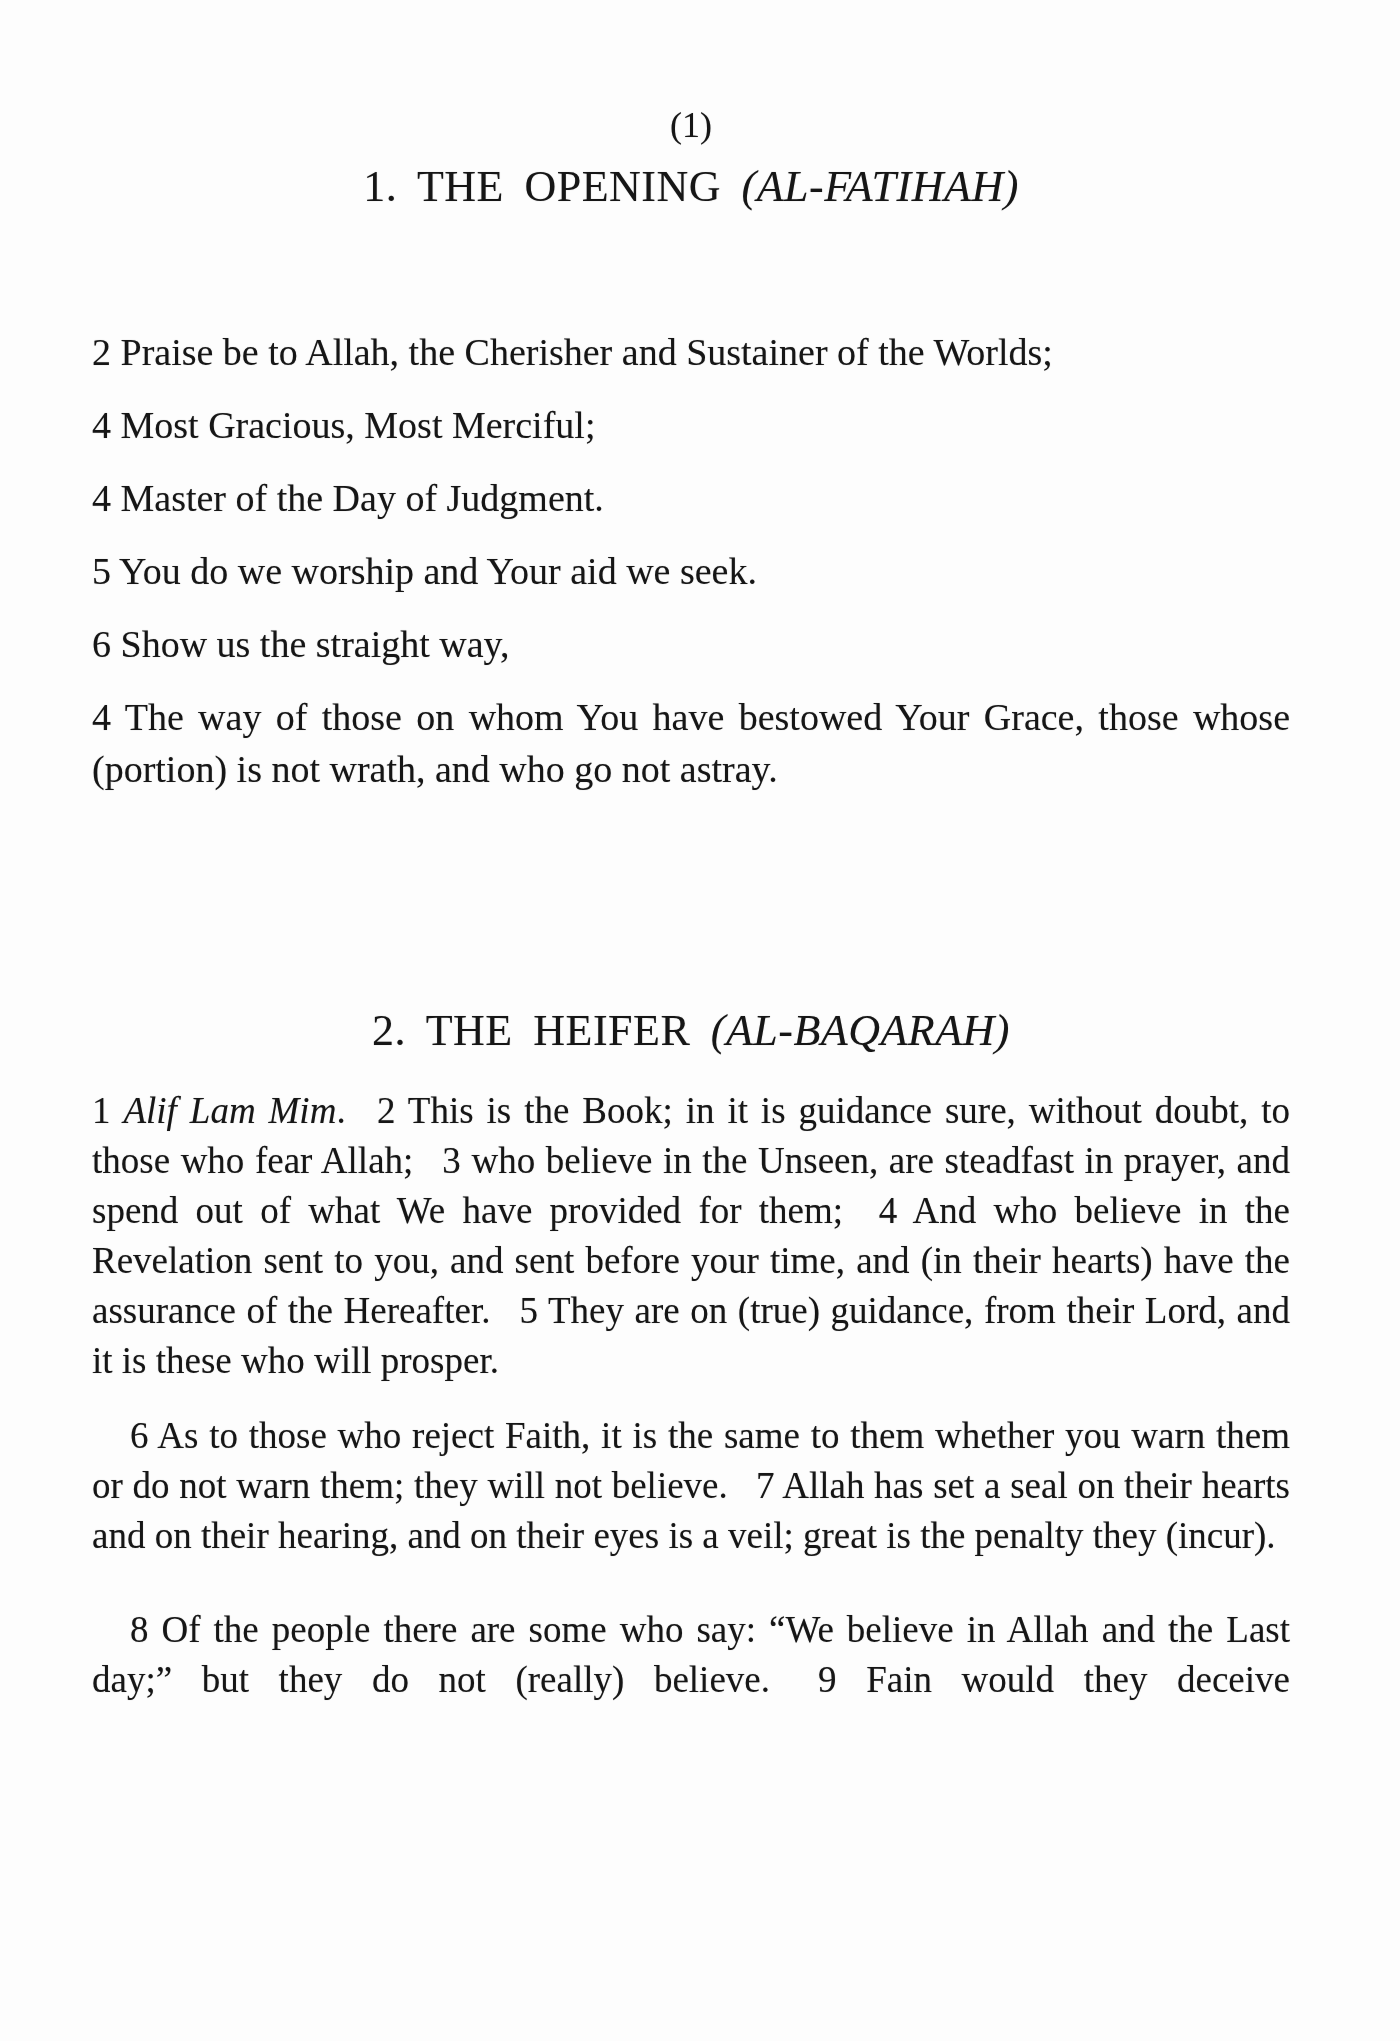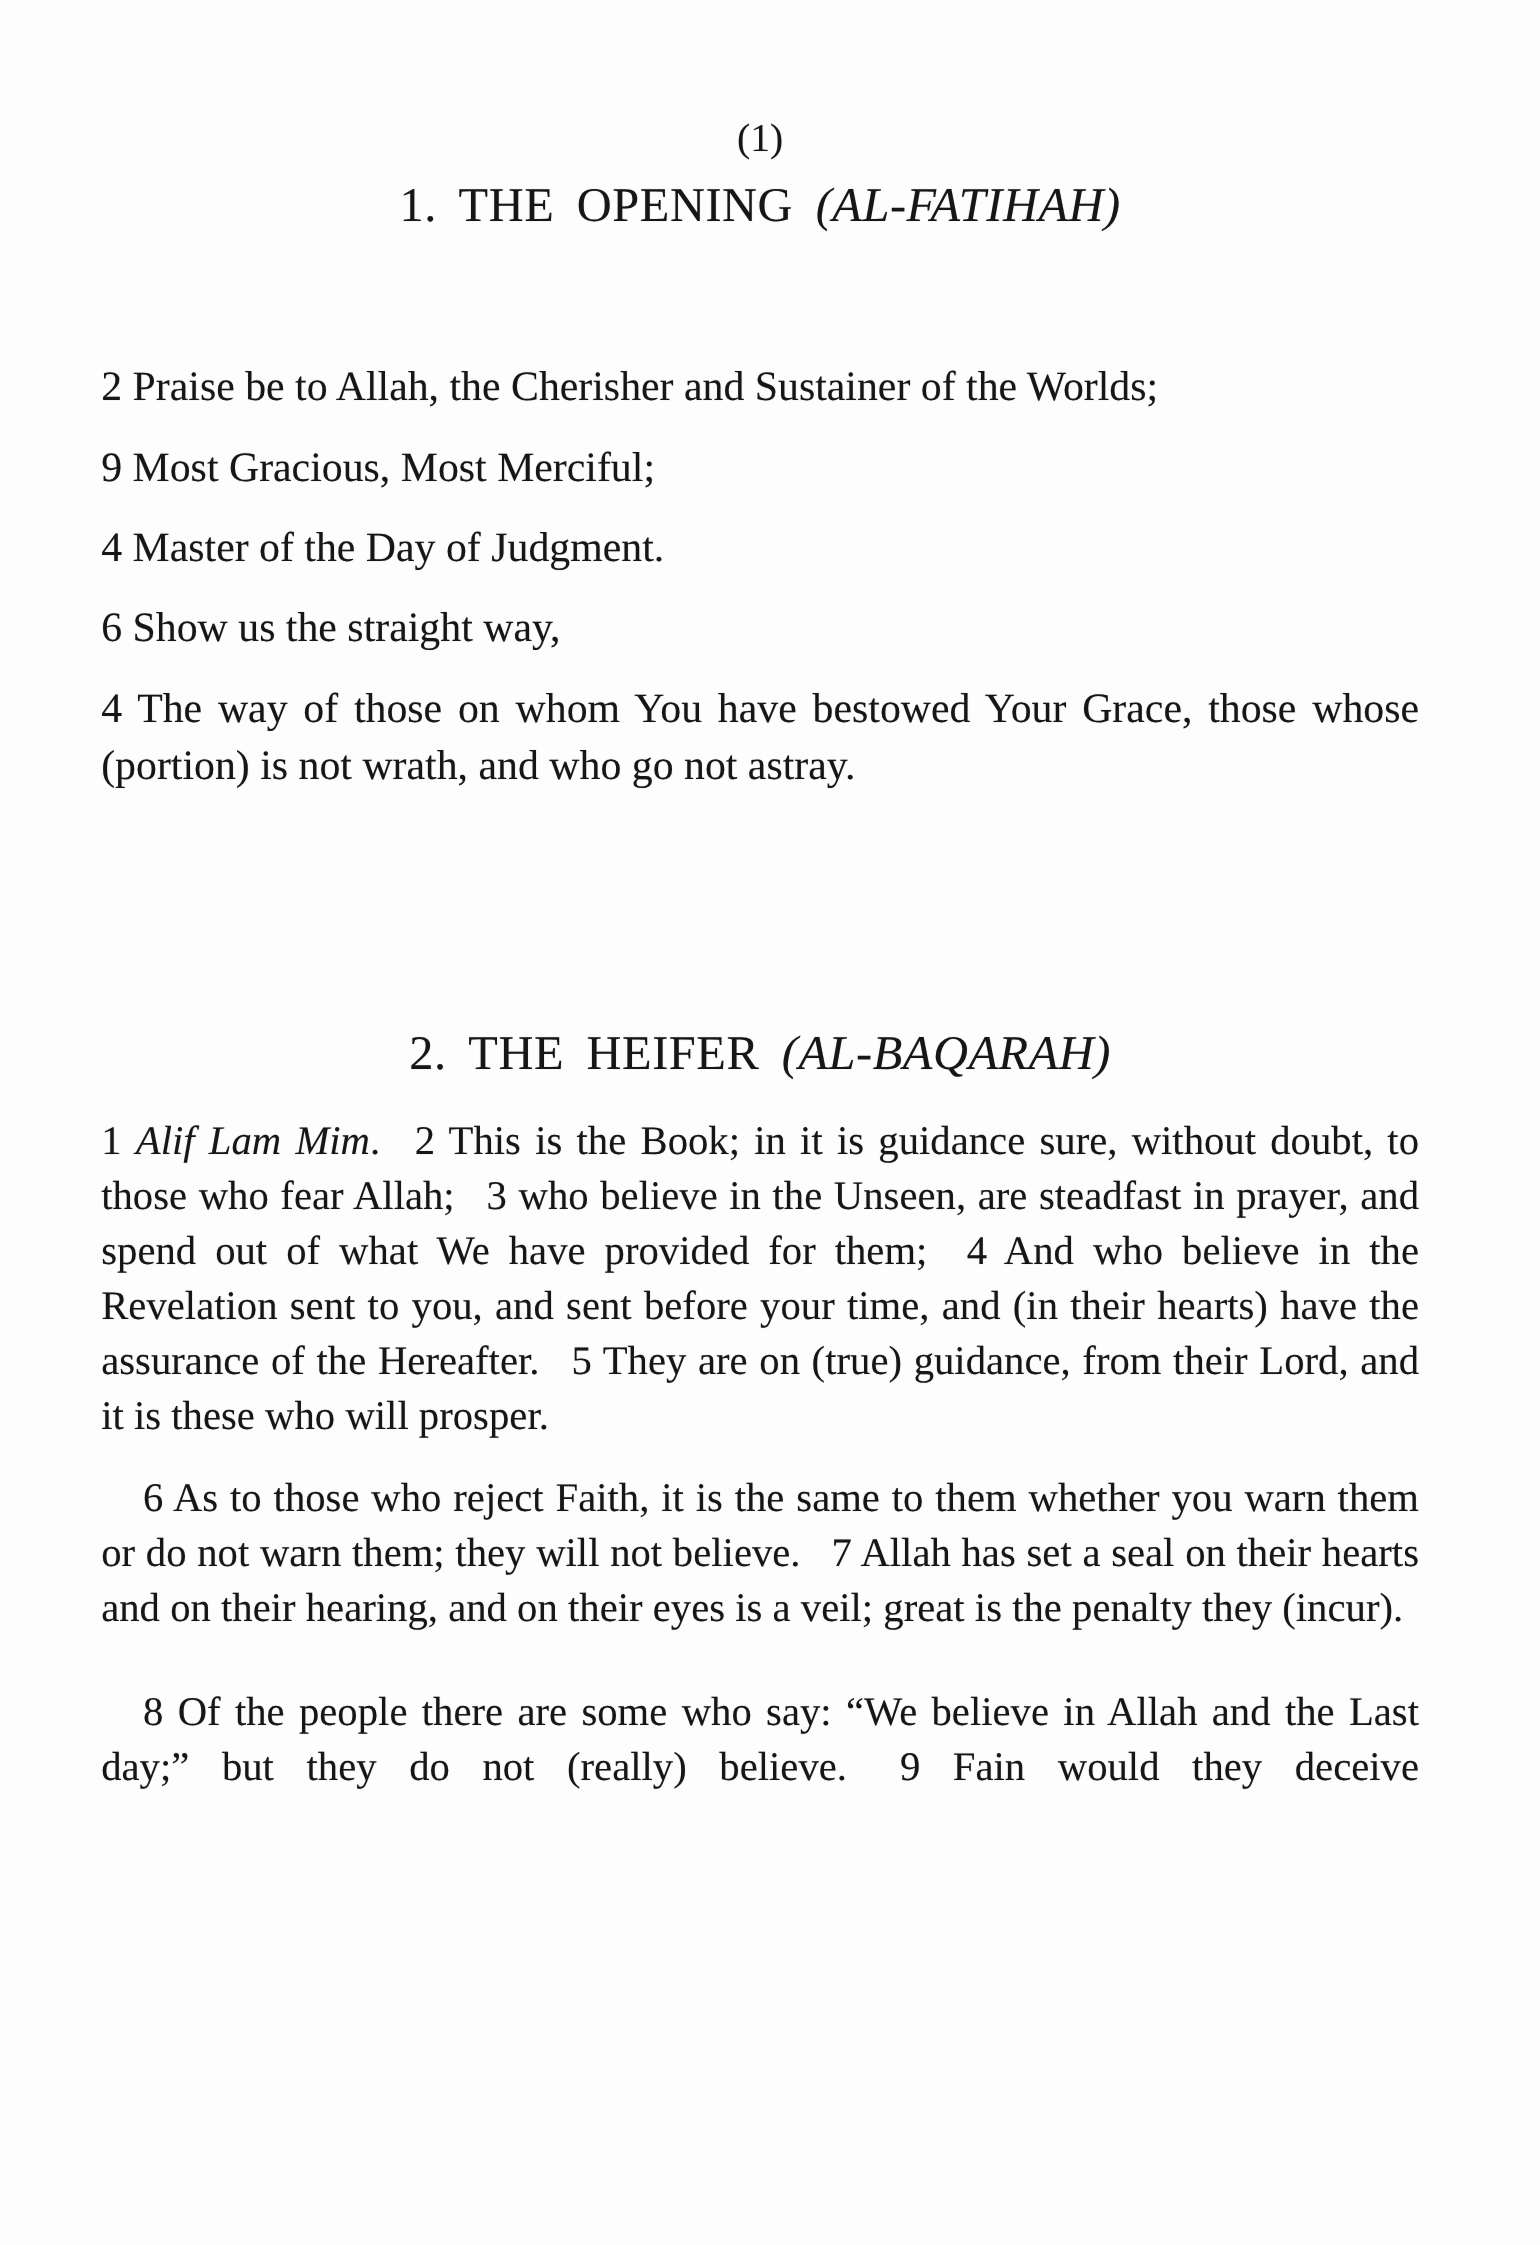--- a/index.html
+++ b/index.html
@@ -64,22 +64,23 @@
 
 <div class="page">
   <div class="content">
 
     <div class="page-number">(1)</div>
 
     <h1 class="chapter-heading heading-1"><span>1. THE OPENING </span><i>(AL-FATIHAH)</i></h1>
 
     <div class="verses">
       <p class="verse">2 Praise be to Allah, the Cherisher and Sustainer of the Worlds;</p>
-      <p class="verse">9 Most Gracious, Most Merciful;</p>
+      <p class="verse">4 Most Gracious, Most Merciful;</p>
       <p class="verse">4 Master of the Day of Judgment.</p>
+      <p class="verse">5 You do we worship and Your aid we seek.</p>
       <p class="verse">6 Show us the straight way,</p>
       <p class="verse">4 The way of those on whom You have bestowed Your Grace, those whose (portion) is not wrath, and who go not astray.</p>
     </div>
 
     <h1 class="chapter-heading heading-2"><span>2. THE HEIFER </span><i>(AL-BAQARAH)</i></h1>
 
 
     <p class="para para-1"><span>1 </span><i>Alif Lam Mim</i><span>.  2 This is the Book; in it is guidance sure, without doubt, to those who fear Allah;  3 who believe in the Unseen, are steadfast in prayer, and spend out of what We have provided for them;  4 And who believe in the Revelation sent to you, and sent before your time, and (in their hearts) have the assurance of the Hereafter.  5 They are on (true) guidance, from their Lord, and it is these who will prosper.</span></p>
 
     <p class="para para-2">6 As to those who reject Faith, it is the same to them whether you warn them or do not warn them; they will not believe.  7 Allah has set a seal on their hearts and on their hearing, and on their eyes is a veil; great is the penalty they (incur).</p>

